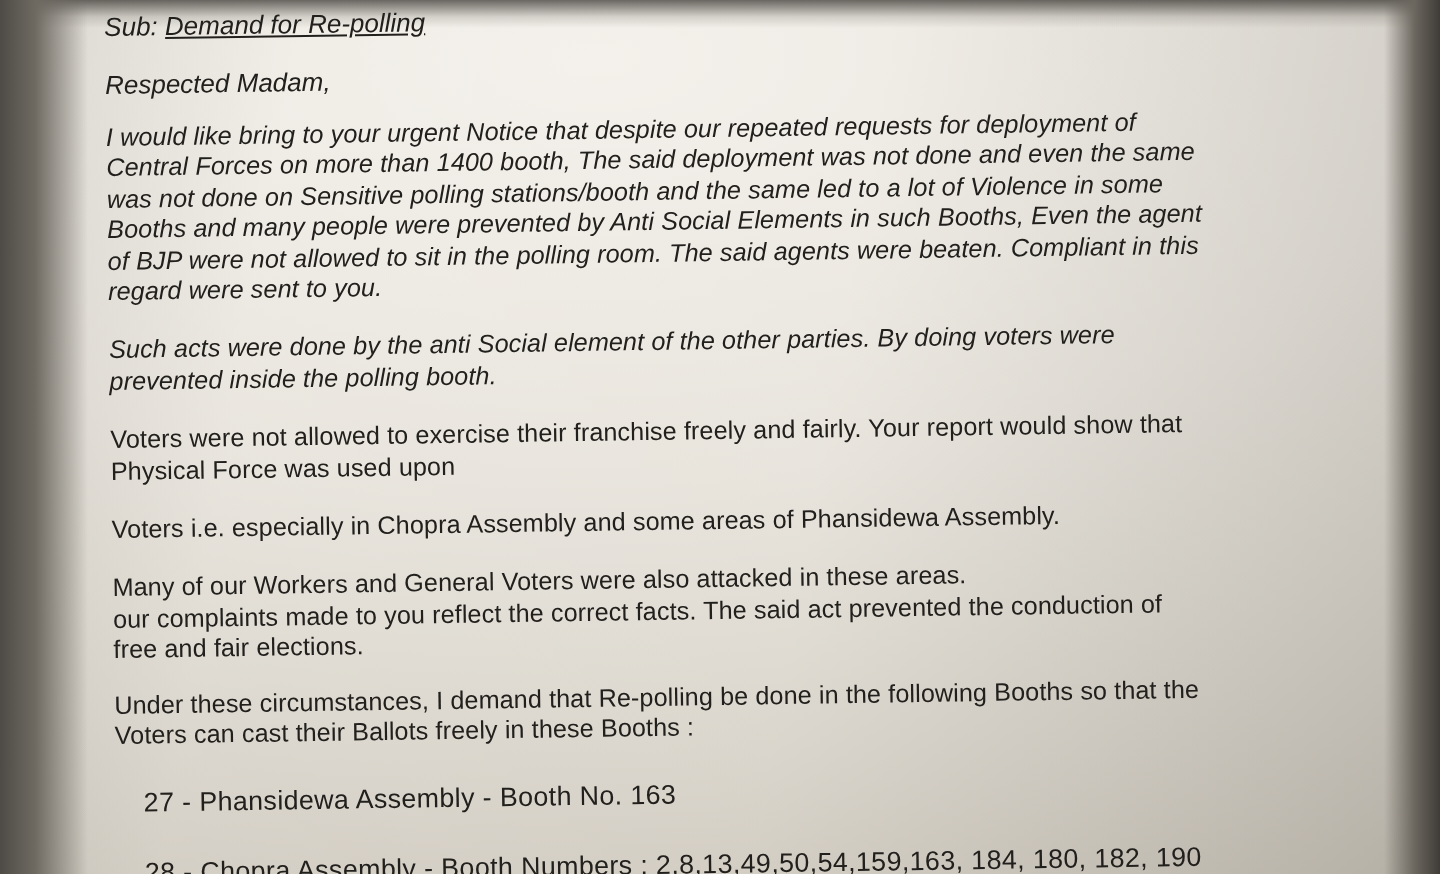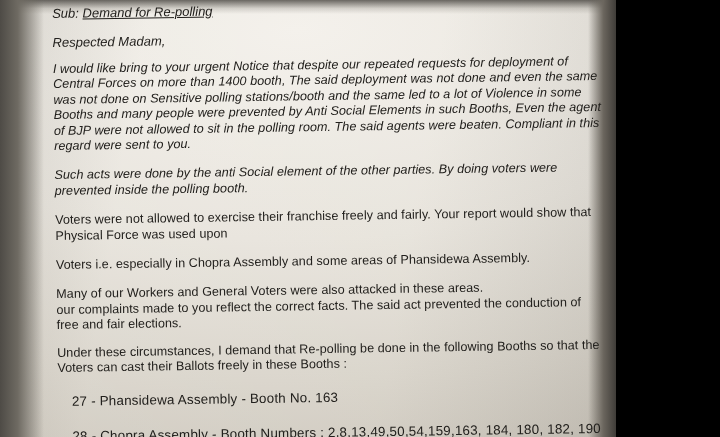--- a/index.html
+++ b/index.html
@@ -2,21 +2,21 @@
 <html><head>
 <meta charset="utf-8">
 <style>
   html, body {
     margin: 0;
     padding: 0;
     background: #000;
   }
   #page {
     position: relative;
-    width: 616px;
+    width: 720px;
     height: 437px;
     overflow: hidden;
     background: #bef264;
   }
   
   .paper {
     position: absolute;
     left: -40px;
     top: -34px;
     width: 810px;

